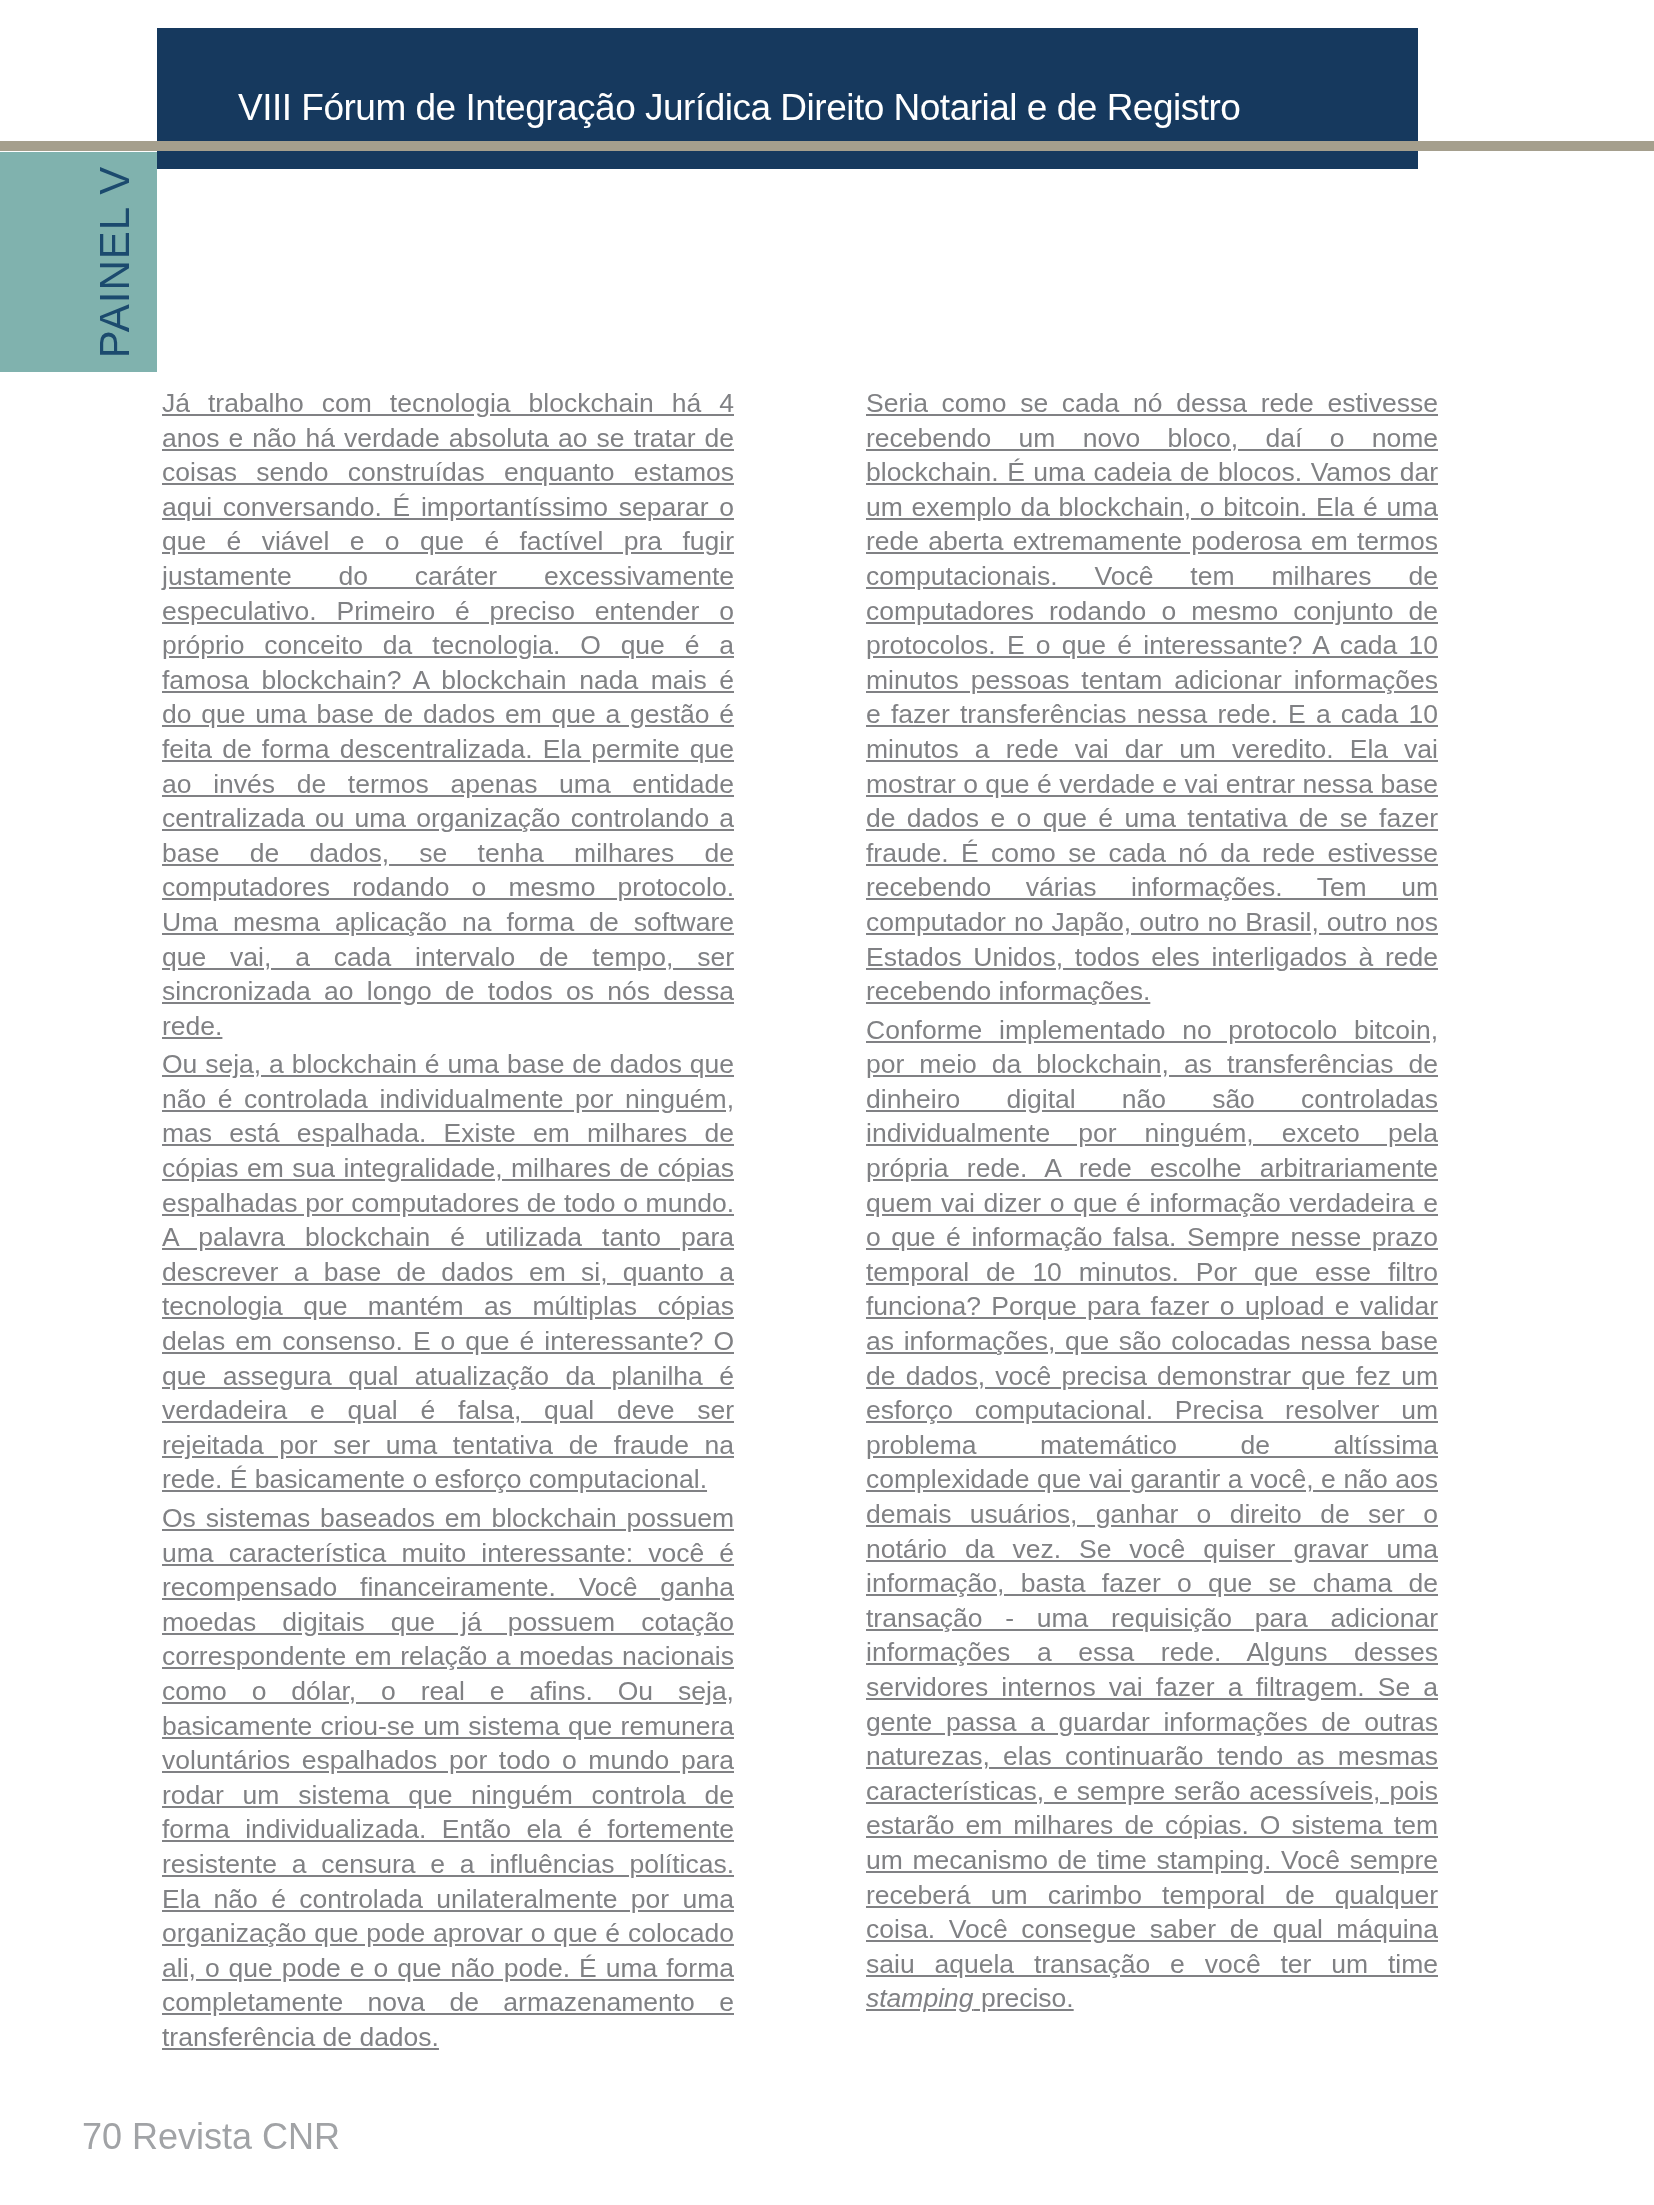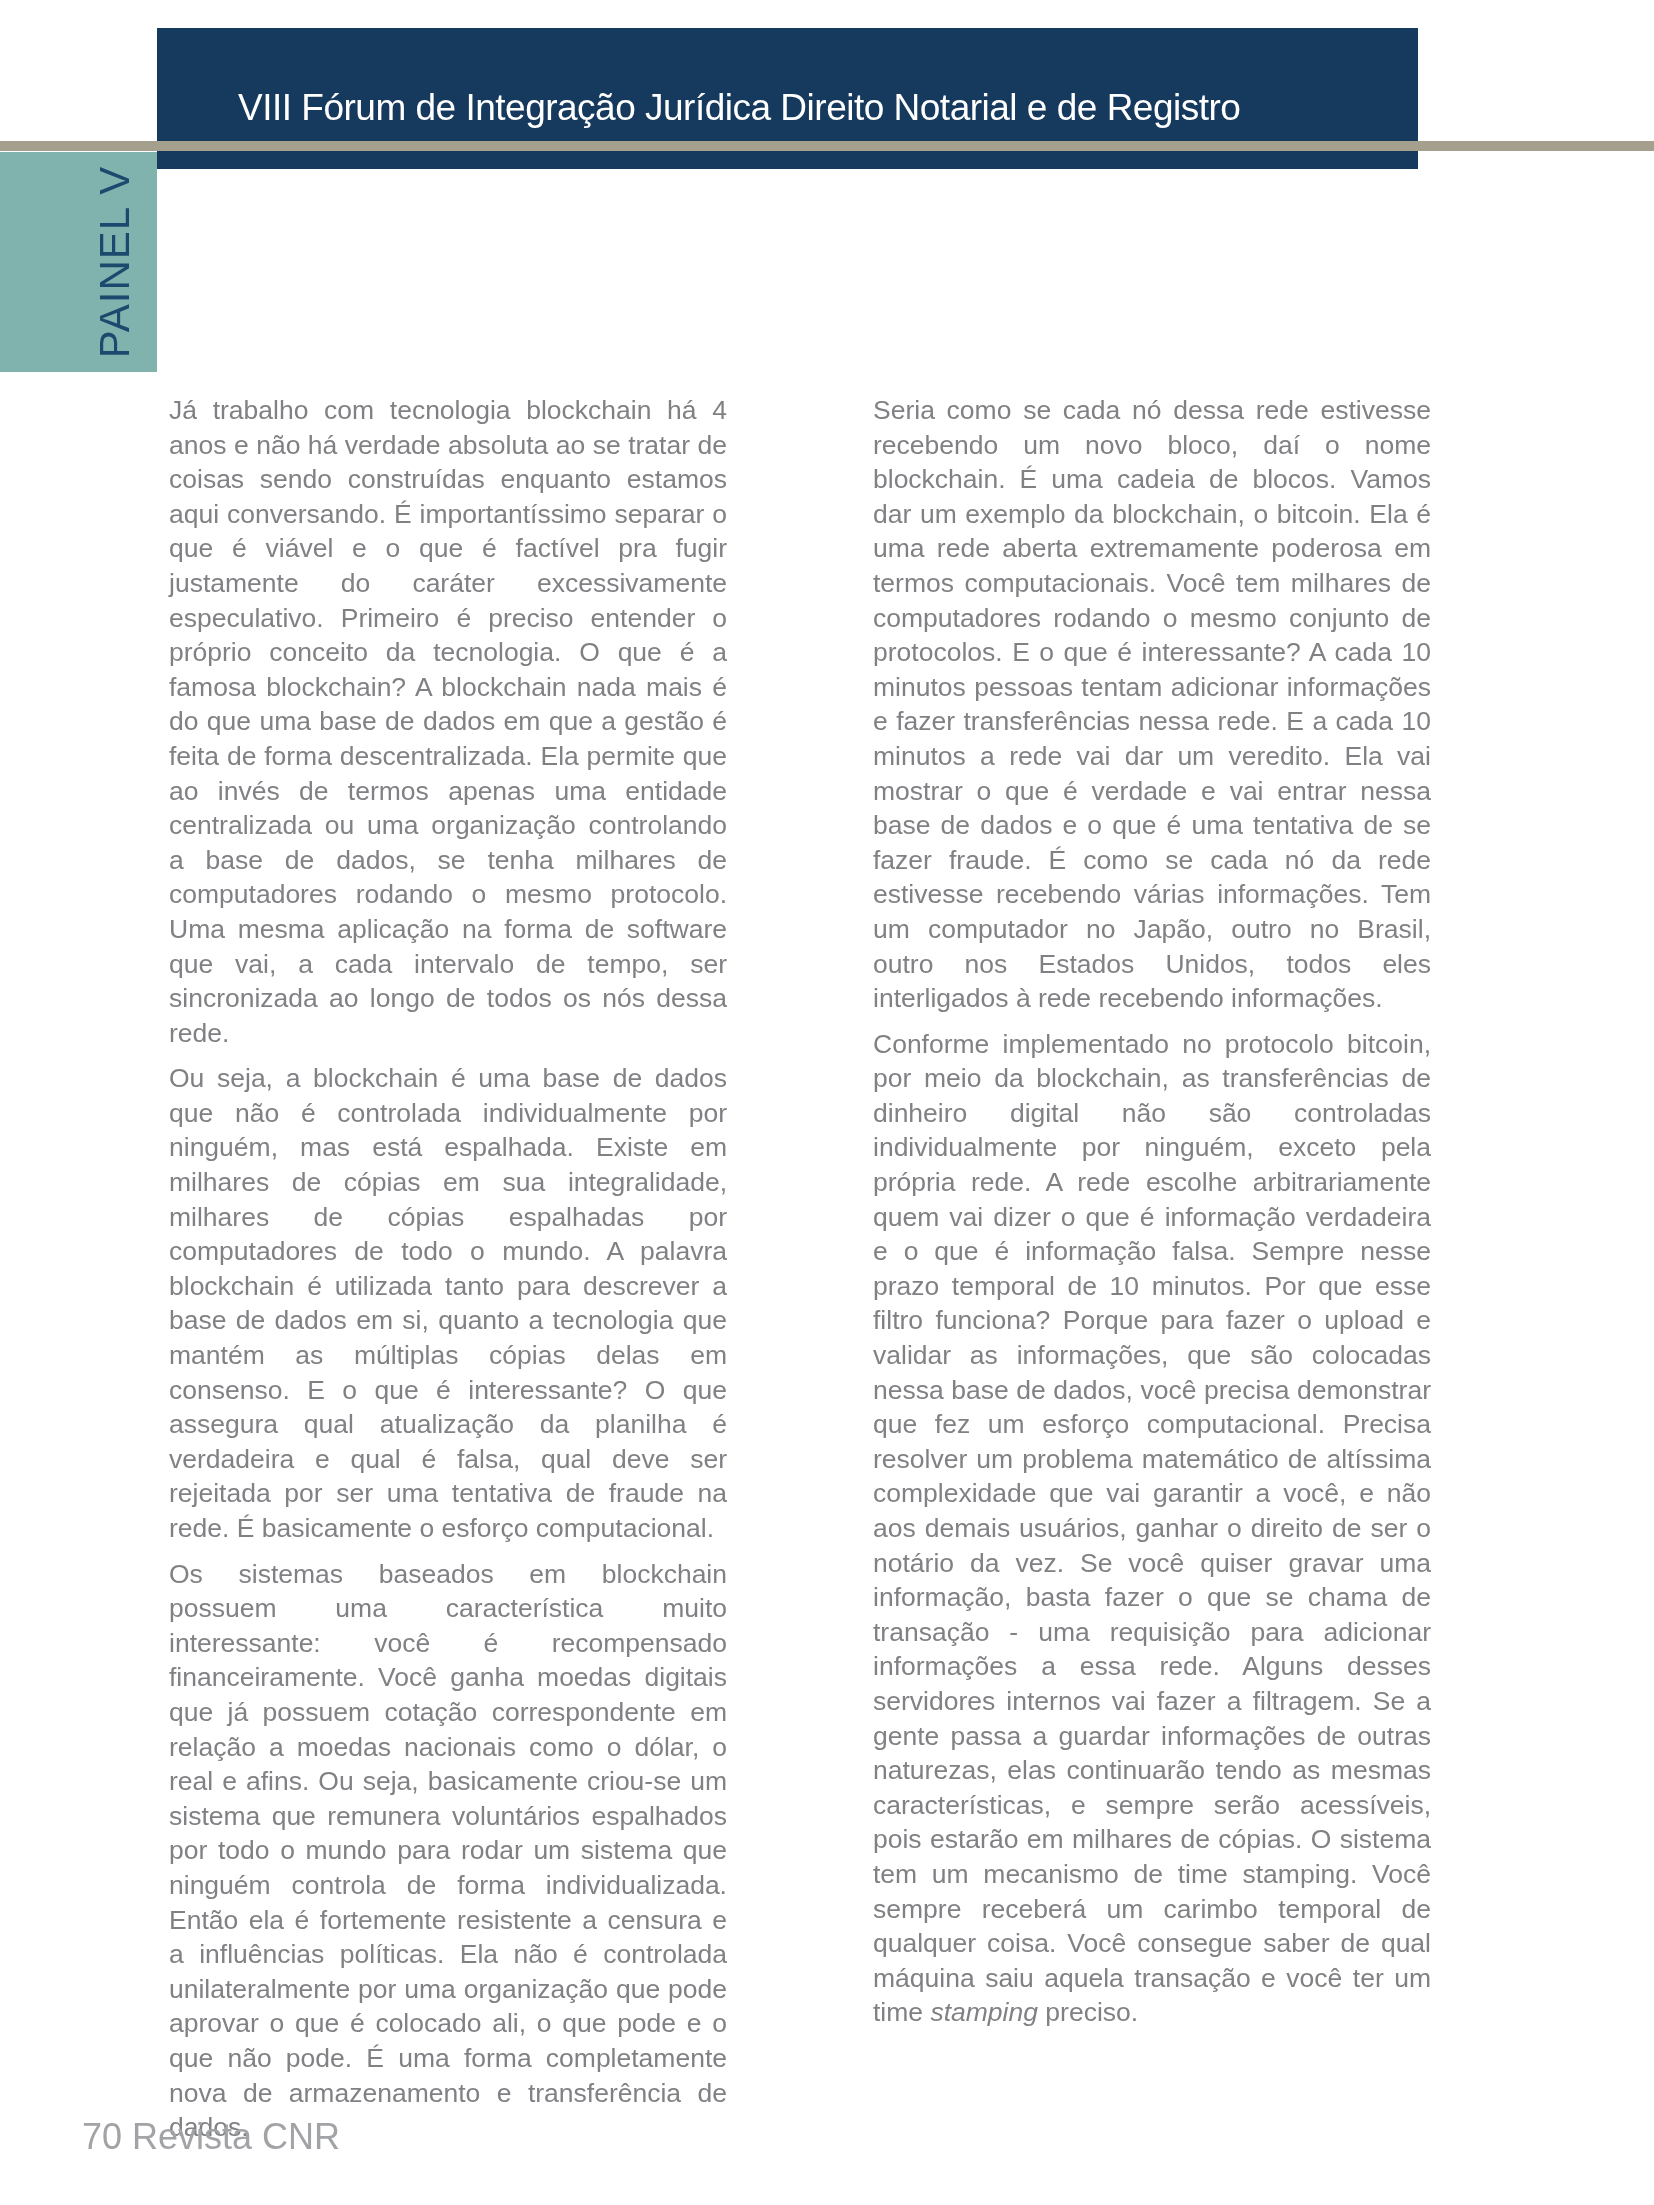--- a/index.html
+++ b/index.html
@@ -60,21 +60,21 @@
     display:flex;
   }
   .col{
     width:580px;
     color:var(--color-body-text,#808184);
     font-size:26.5px;font-weight:400;
     line-height:34.6px;
     text-align:justify;
   }
   .col-left{margin-right:124px;}
-  .col p{margin:11px;padding:0;}
+  .col p{margin:4px;padding:0;text-decoration:underline;}
   .italic{font-style:italic;}
   .page-footer{
     position:absolute;left:82px;top:2116px;
     color:var(--color-footer-text,#a1a3a6);
     font-size:36px;font-weight:400;
   }
 </style>
 </head>
 <body>
 

